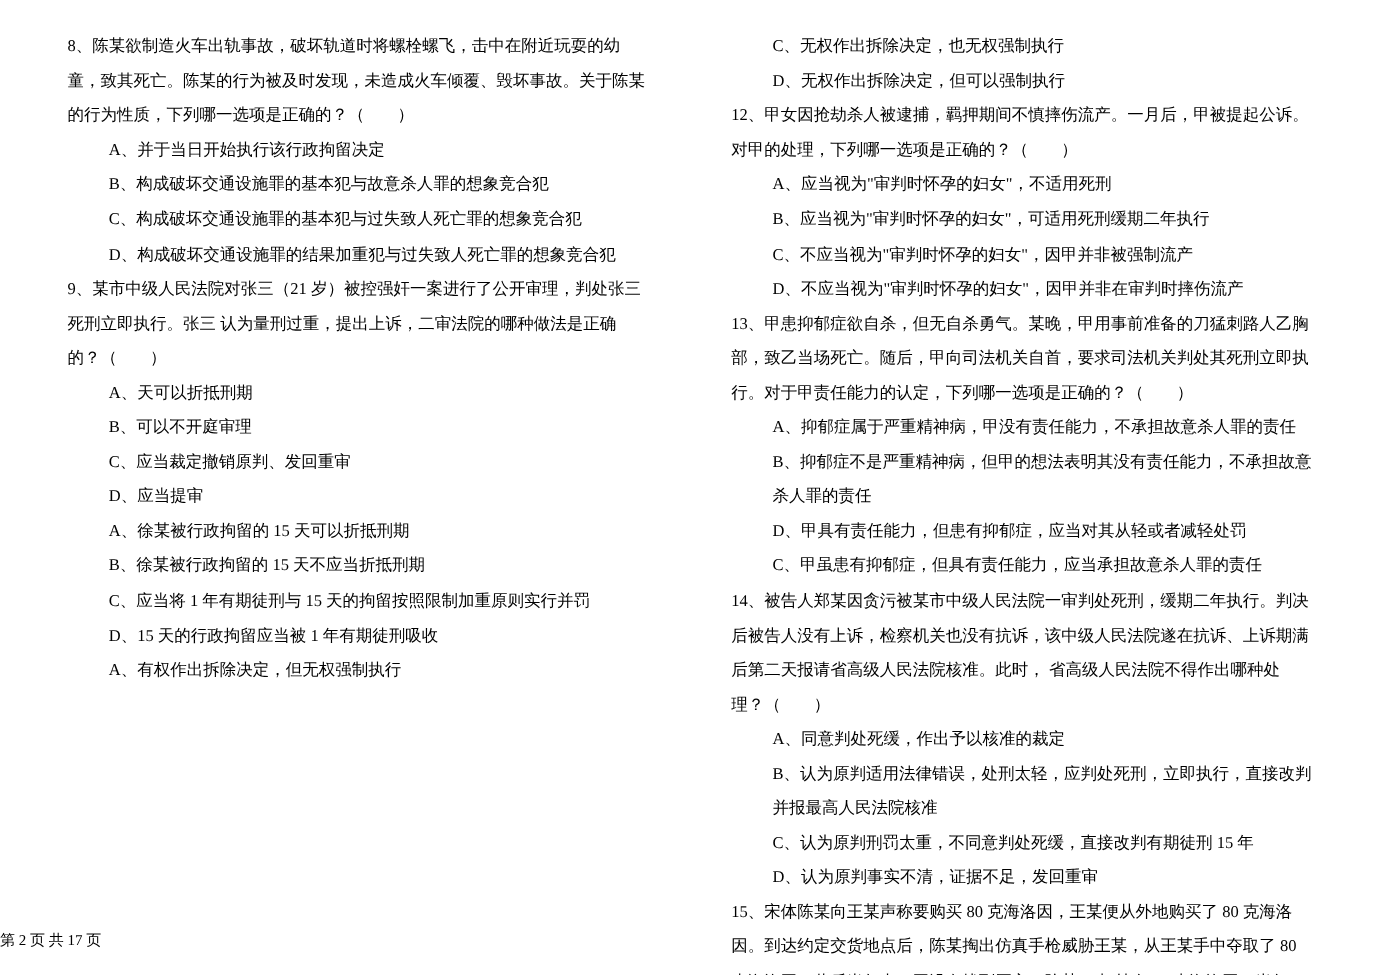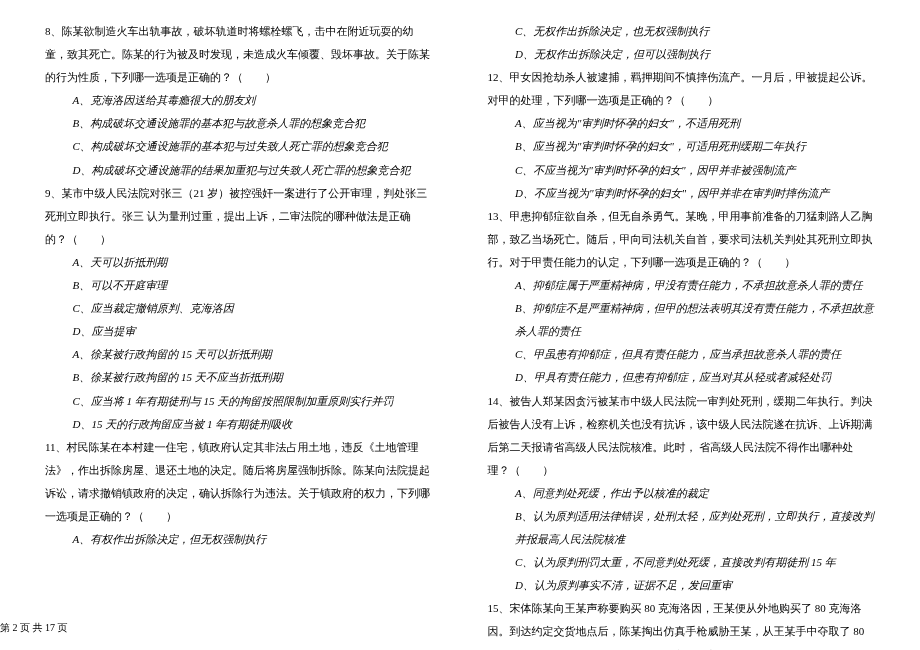--- a/index.html
+++ b/index.html
@@ -25,73 +25,71 @@
     .col {
       flex: 1;
       display: flex;
       flex-direction: column;
     }
     .q-stem {
       text-indent: 0;
     }
     .q-option {
       padding-left: 2.5em;
-      font-style: italic;
     }
     .footer {
       position: absolute;
       bottom: 12px;
       left: 0;
       right: 0;
       text-align: left;
       font-size: 10px;
     }
   </style>
 </head>
 <body>
 
 <div class="columns">
   <div class="col">
     <div class="q-stem">8、陈某欲制造火车出轨事故，破坏轨道时将螺栓螺飞，击中在附近玩耍的幼童，致其死亡。陈某的行为被及时发现，未造成火车倾覆、毁坏事故。关于陈某的行为性质，下列哪一选项是正确的？（　　）</div>
-    <div class="q-option">A、克海洛因送给其毒瘾很大的朋友刘</div>
+    <div class="q-option">A、并于当日开始执行该行政拘留决定</div>
     <div class="q-option">B、构成破坏交通设施罪的基本犯与故意杀人罪的想象竞合犯</div>
     <div class="q-option">C、构成破坏交通设施罪的基本犯与过失致人死亡罪的想象竞合犯</div>
     <div class="q-option">D、构成破坏交通设施罪的结果加重犯与过失致人死亡罪的想象竞合犯</div>
 
     <div class="q-stem">9、某市中级人民法院对张三（21 岁）被控强奸一案进行了公开审理，判处张三死刑立即执行。张三 认为量刑过重，提出上诉，二审法院的哪种做法是正确的？（　　）</div>
     <div class="q-option">A、天可以折抵刑期</div>
     <div class="q-option">B、可以不开庭审理</div>
-    <div class="q-option">C、应当裁定撤销原判、克海洛因</div>
+    <div class="q-option">C、应当裁定撤销原判、发回重审</div>
     <div class="q-option">D、应当提审</div>
 
     <div class="q-option">A、徐某被行政拘留的 15 天可以折抵刑期</div>
     <div class="q-option">B、徐某被行政拘留的 15 天不应当折抵刑期</div>
     <div class="q-option">C、应当将 1 年有期徒刑与 15 天的拘留按照限制加重原则实行并罚</div>
     <div class="q-option">D、15 天的行政拘留应当被 1 年有期徒刑吸收</div>
 
-    <div class="q-stem">11、村民陈某在本村建一住宅，镇政府认定其非法占用土地，违反《土地管理法》，作出拆除房屋、退还土地的决定。随后将房屋强制拆除。陈某向法院提起诉讼，请求撤销镇政府的决定，确认拆除行为违法。关于镇政府的权力，下列哪一选项是正确的？（　　）</div>
     <div class="q-option">A、有权作出拆除决定，但无权强制执行</div>
 
   </div>
 
   <div class="col">
     <div class="q-option">C、无权作出拆除决定，也无权强制执行</div>
     <div class="q-option">D、无权作出拆除决定，但可以强制执行</div>
 
     <div class="q-stem">12、甲女因抢劫杀人被逮捕，羁押期间不慎摔伤流产。一月后，甲被提起公诉。对甲的处理，下列哪一选项是正确的？（　　）</div>
     <div class="q-option">A、应当视为"审判时怀孕的妇女"，不适用死刑</div>
     <div class="q-option">B、应当视为"审判时怀孕的妇女"，可适用死刑缓期二年执行</div>
     <div class="q-option">C、不应当视为"审判时怀孕的妇女"，因甲并非被强制流产</div>
     <div class="q-option">D、不应当视为"审判时怀孕的妇女"，因甲并非在审判时摔伤流产</div>
 
     <div class="q-stem">13、甲患抑郁症欲自杀，但无自杀勇气。某晚，甲用事前准备的刀猛刺路人乙胸部，致乙当场死亡。随后，甲向司法机关自首，要求司法机关判处其死刑立即执行。对于甲责任能力的认定，下列哪一选项是正确的？（　　）</div>
     <div class="q-option">A、抑郁症属于严重精神病，甲没有责任能力，不承担故意杀人罪的责任</div>
     <div class="q-option">B、抑郁症不是严重精神病，但甲的想法表明其没有责任能力，不承担故意杀人罪的责任</div>
+    <div class="q-option">D、甲具有责任能力，但患有抑郁症，应当对其从轻或者减轻处罚</div>
     <div class="q-option">C、甲虽患有抑郁症，但具有责任能力，应当承担故意杀人罪的责任</div>
-    <div class="q-option">D、甲具有责任能力，但患有抑郁症，应当对其从轻或者减轻处罚</div>
 
     <div class="q-stem">14、被告人郑某因贪污被某市中级人民法院一审判处死刑，缓期二年执行。判决后被告人没有上诉，检察机关也没有抗诉，该中级人民法院遂在抗诉、上诉期满后第二天报请省高级人民法院核准。此时， 省高级人民法院不得作出哪种处理？（　　）</div>
     <div class="q-option">A、同意判处死缓，作出予以核准的裁定</div>
     <div class="q-option">B、认为原判适用法律错误，处刑太轻，应判处死刑，立即执行，直接改判并报最高人民法院核准</div>
     <div class="q-option">C、认为原判刑罚太重，不同意判处死缓，直接改判有期徒刑 15 年</div>
     <div class="q-option">D、认为原判事实不清，证据不足，发回重审</div>
 
     <div class="q-stem">15、宋体陈某向王某声称要购买 80 克海洛因，王某便从外地购买了 80 克海洛因。到达约定交货地点后，陈某掏出仿真手枪威胁王某，从王某手中夺取了 80 克海洛因。此后半年内，因没有找到买主，陈某一直 持有 80 克海洛因。半年后，陈某将 80 克海洛因送给其毒瘾很大的朋友刘</div>
   </div>
 </div>

